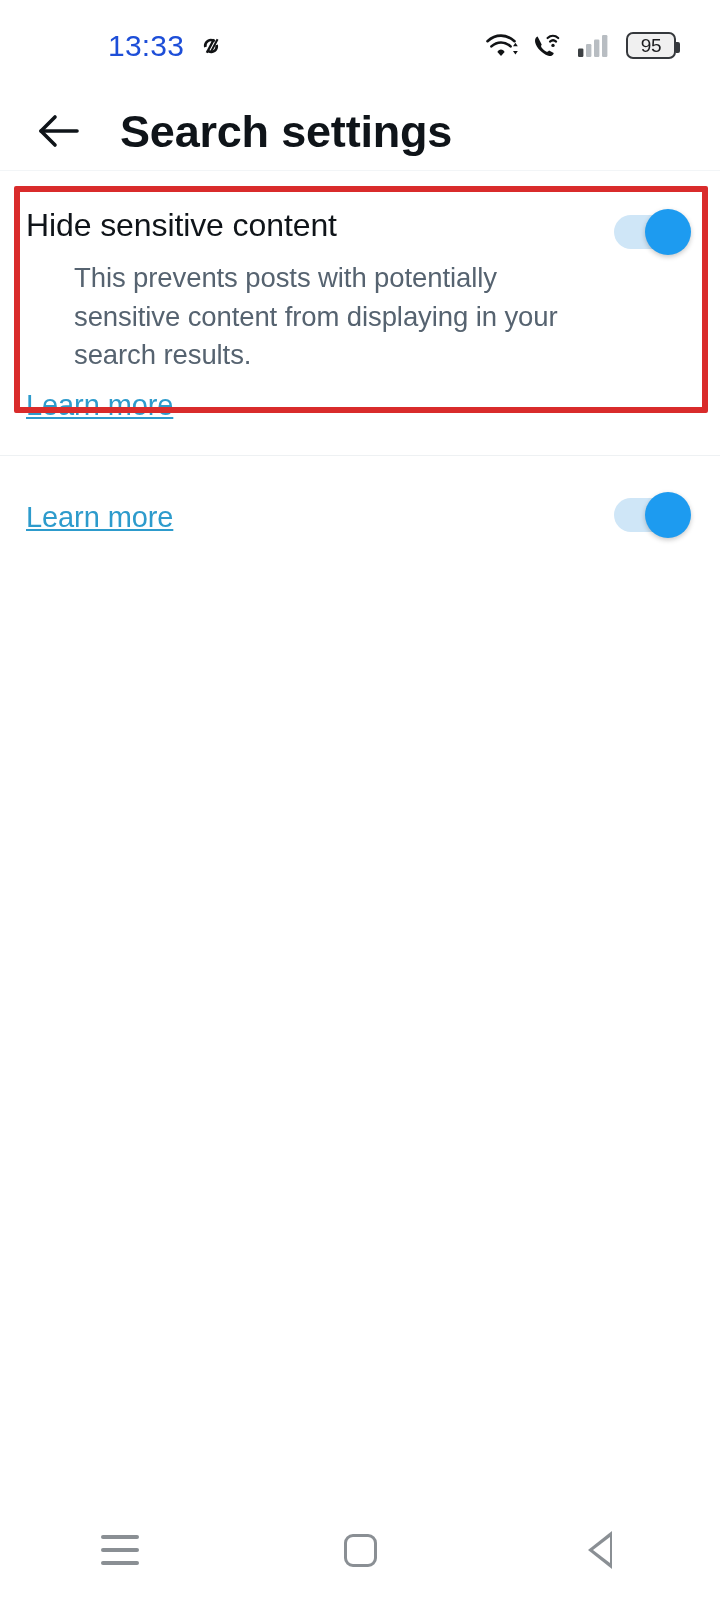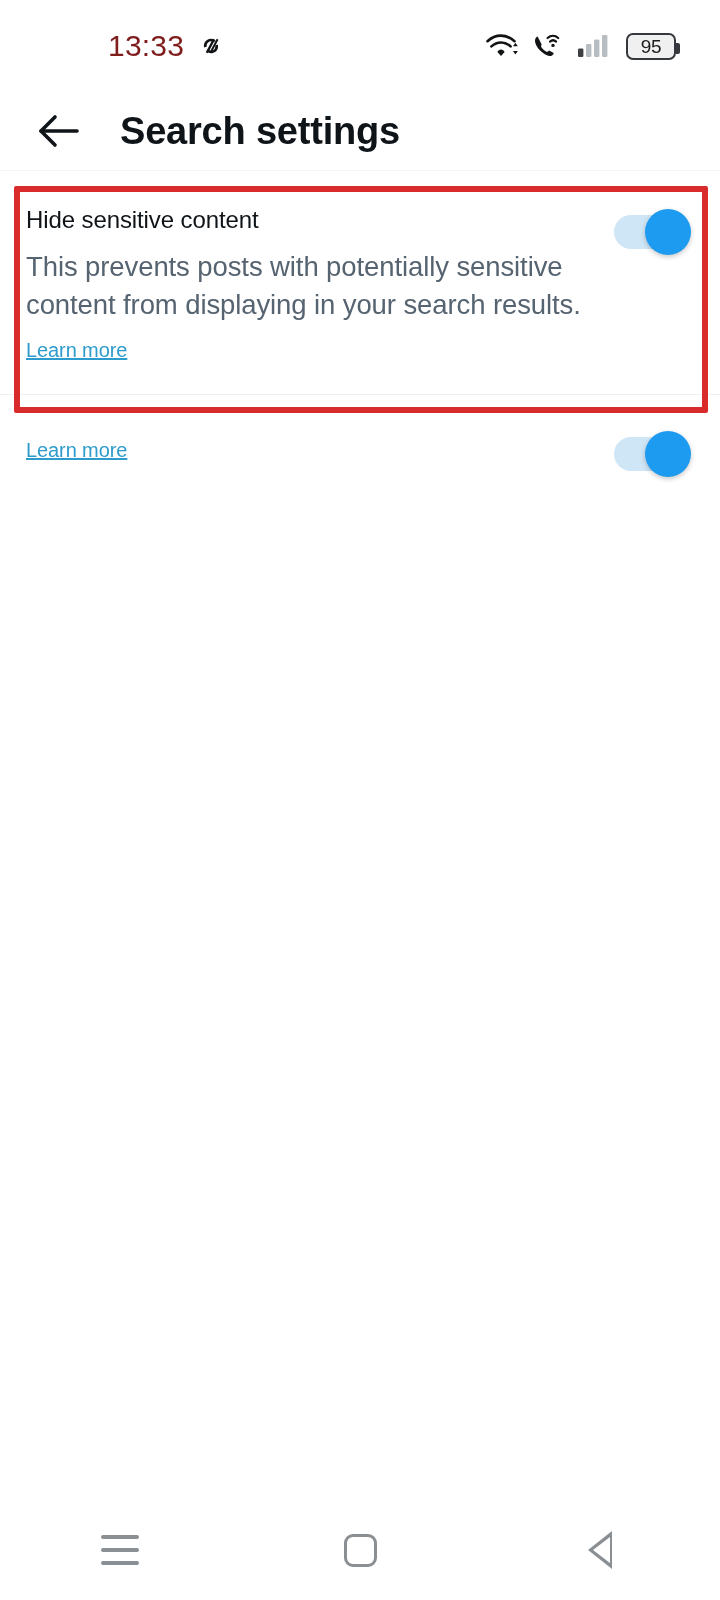--- a/index.html
+++ b/index.html
@@ -32,27 +32,26 @@
     padding: 0 44px 0 108px;
   }
   .status-left {
     display: flex;
     align-items: center;
     gap: 14px;
   }
   .status-clock {
     font-size: 30px;
     font-weight: 500;
-    color: #7f1d1d;
+    color: #1d4ed8;
     letter-spacing: 0.2px;
     line-height: 1;
   }
   .status-right {
     display: flex;
-    align-items: center;
     gap: 13px;
   }
   .notif-glyph { display: block; }
   .icon-wifi, .icon-wifi-call, .icon-signal { display: block; }
 
   .battery {
     position: relative;
     width: 50px;
     height: 27px;
     border: 2.5px solid #35383c;
@@ -93,21 +92,21 @@
   }
   .back-button {
     width: 58px;
     height: 58px;
     display: flex;
     align-items: center;
     justify-content: center;
     flex: 0 0 auto;
   }
   .page-title {
-    font-size: 38px;
+    font-size: 45px;
     font-weight: 700;
     color: #0f1419;
     margin-left: 32px;
     letter-spacing: -0.2px;
     line-height: 1;
   }
 
   .header-rule {
     position: absolute;
     top: 170px; left: 0;
@@ -134,41 +133,42 @@
 
   .row-grid {
     display: flex;
     align-items: flex-start;
     justify-content: space-between;
     gap: 16px;
   }
   .row-textcol { flex: 1 1 auto; min-width: 0; }
 
   .row-title {
-    font-size: 24px;
+    font-size: 32px;
     font-weight: 400;
     color: #0f1419;
     line-height: 1.42;
     letter-spacing: -0.1px;
   }
   .row-title.narrow { max-width: 470px; }
 
   .row-desc {
     font-size: 27.5px;
     font-weight: 400;
     color: #566370;
     line-height: 1.39;
     margin-top: 11px;
     letter-spacing: -0.1px;
+    margin-left: 48px;
   }
   .row-desc.wide { max-width: 672px; }
 
   .row-link {
     display: inline-block;
-    font-size: 20px;
+    font-size: 29px;
     font-weight: 400;
     color: #2d9bcc;
     line-height: 1.35;
     margin-top: 12px;
     letter-spacing: -0.1px;
   }
 
   
   .switch {
     position: relative;

